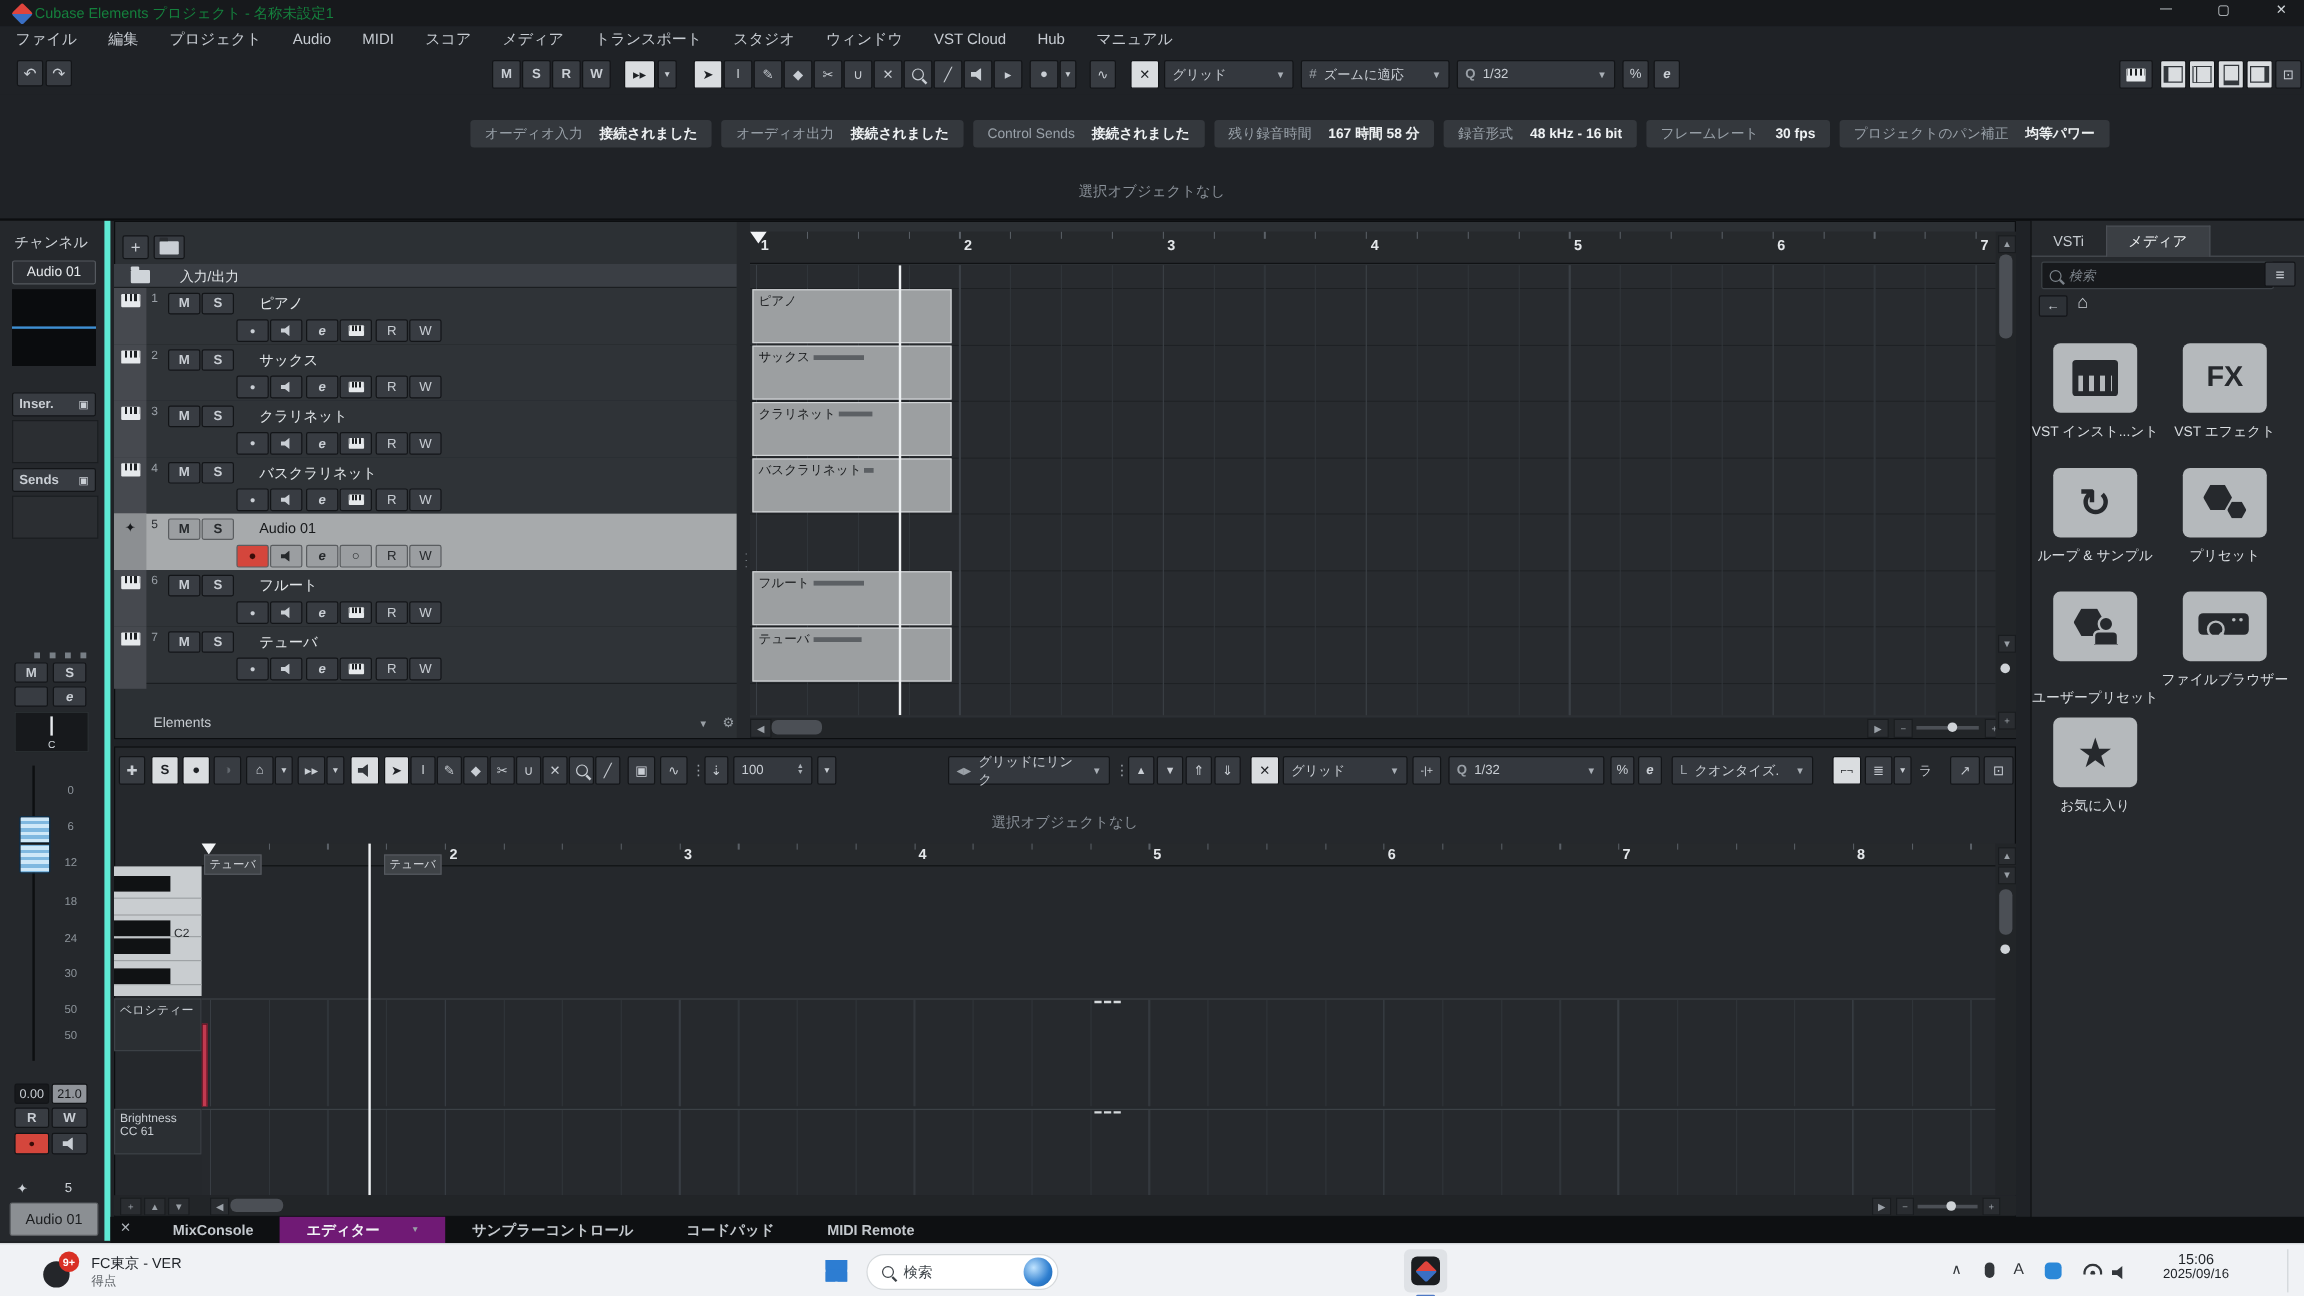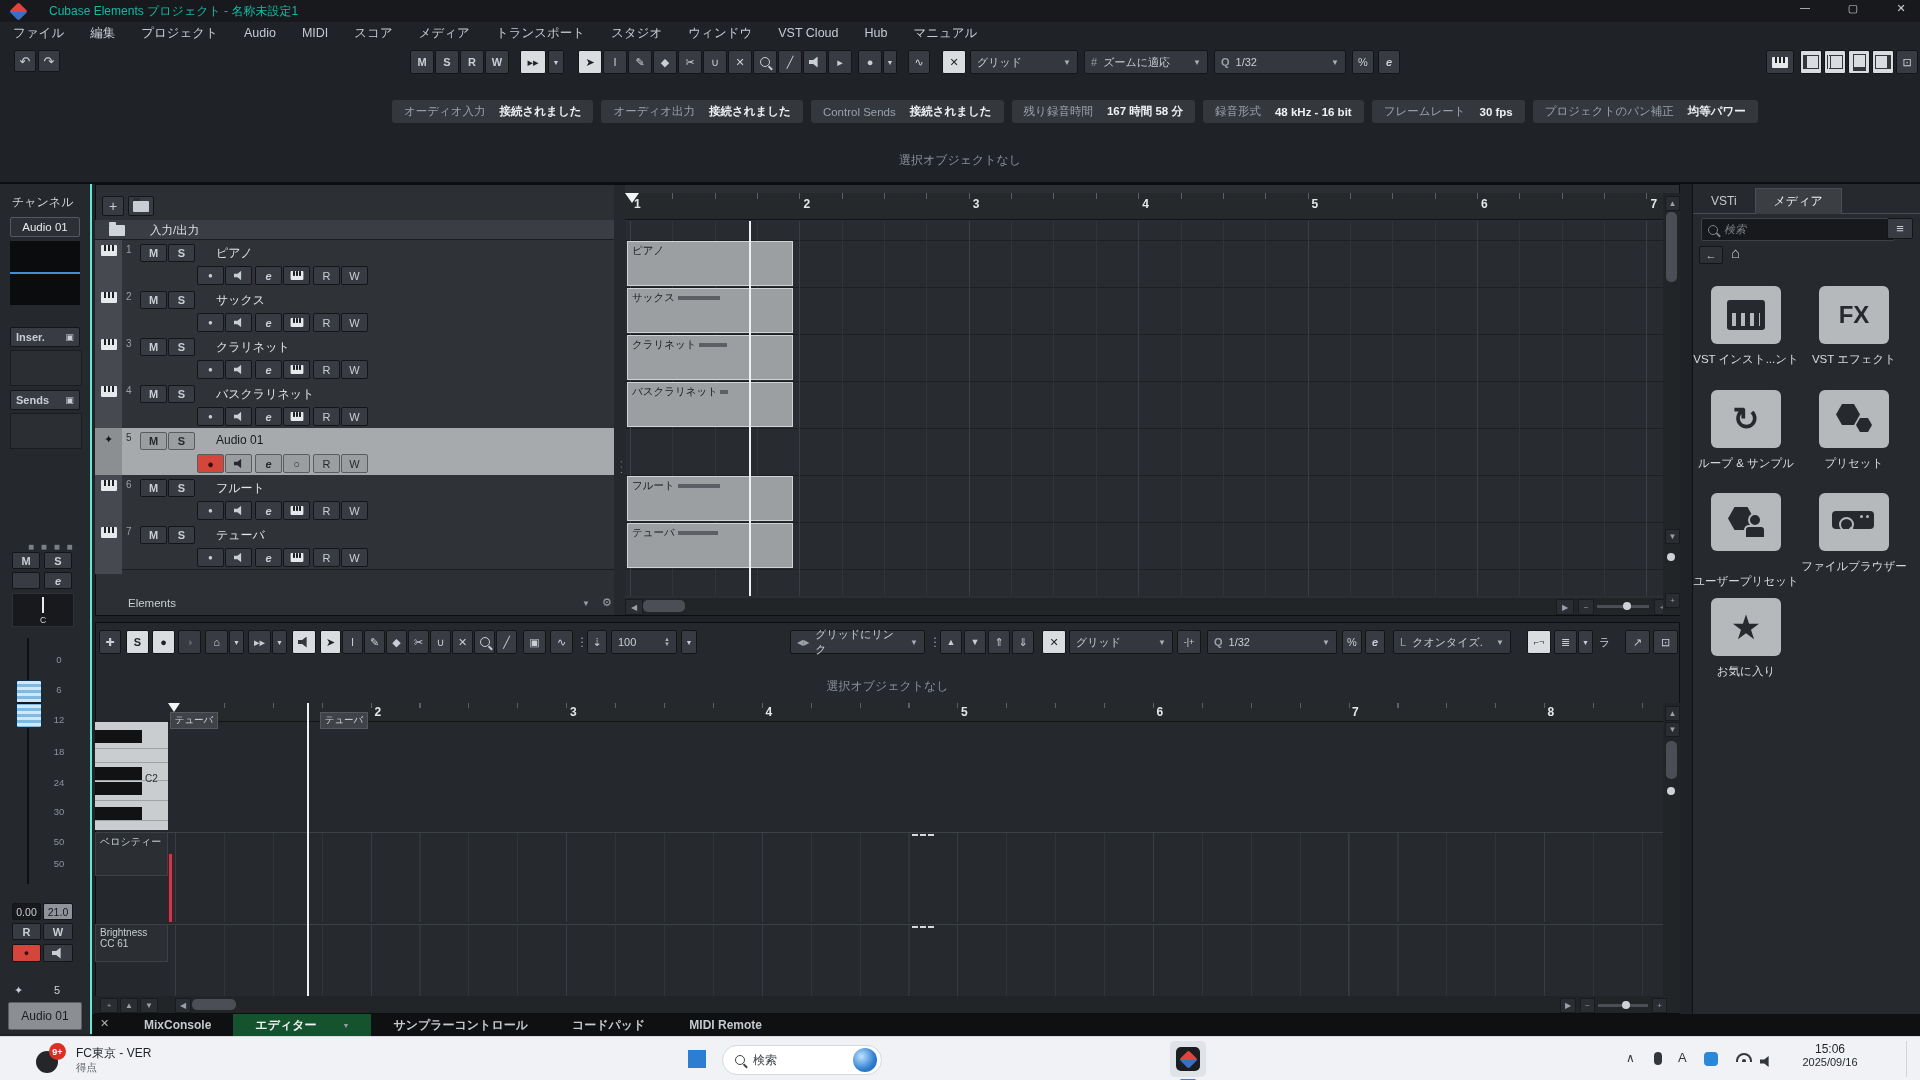--- a/index.html
+++ b/index.html
@@ -66,21 +66,21 @@
     background-position-x:7px,7px,0;}
   .dash{position:absolute;width:22px;border-top:2px dashed #d5d9dc;}
 </style>
 </head>
 <body>
 
 <div class="app">
 
   <div class="b" style="left:0;top:0;width:1920px;height:22px;background:#17191c;display:flex;align-items:center;">
     <span class="cubase-ico" style="margin-left:12px;"></span>
-    <span style="margin-left:24px;font-size:12px;color:#14b8a6;">Cubase Elements プロジェクト - 名称未設定1</span>
+    <span style="margin-left:4px;font-size:12px;color:#15803d;">Cubase Elements プロジェクト - 名称未設定1</span>
   </div>
   <span class="b" style="left:1790px;top:2px;width:30px;height:18px;text-align:center;font-size:10px;color:#cfd4d8;">—</span>
   <span class="b" style="left:1838px;top:2px;width:30px;height:18px;text-align:center;font-size:11px;color:#cfd4d8;">▢</span>
   <span class="b" style="left:1886px;top:2px;width:30px;height:18px;text-align:center;font-size:11px;color:#cfd4d8;">✕</span>
 
   <div class="b" id="menubar" style="left:0;top:22px;width:1920px;height:23px;background:#1f2226;"><span class="menu-item">ファイル</span><span class="menu-item">編集</span><span class="menu-item">プロジェクト</span><span class="menu-item">Audio</span><span class="menu-item">MIDI</span><span class="menu-item">スコア</span><span class="menu-item">メディア</span><span class="menu-item">トランスポート</span><span class="menu-item">スタジオ</span><span class="menu-item">ウィンドウ</span><span class="menu-item">VST Cloud</span><span class="menu-item">Hub</span><span class="menu-item">マニュアル</span></div>
 
   <div class="b" style="left:0;top:45px;width:1920px;height:34px;background:#1f2226;">
     <span class="k b" style="left:14px;top:5px;width:22px;height:22px;font-size:13px;">↶</span>
     <span class="k b" style="left:38px;top:5px;width:22px;height:22px;font-size:13px;">↷</span>
@@ -178,21 +178,21 @@
       </div>
     </div>
 
   <div class="b" style="left:0;top:150px;width:1920px;text-align:center;">
     <span style="font-size:12px;color:#8a9199;">選択オブジェクトなし</span>
   </div>
 
   <div class="b" style="left:0;top:182px;width:1920px;height:2px;background:#0c0e10;"></div>
   <div class="b" style="left:0;top:190px;width:9px;height:26px;background:#9aa0a6;"></div>
 
-  <div class="b" style="left:0;top:184px;width:92px;height:850px;background:#25282c;border-right:2px solid #5eead4;">
+  <div class="b" style="left:0;top:184px;width:92px;height:850px;background:#25282c;border-right:5px solid #5eead4;">
     <div style="position:absolute;left:12px;top:10px;font-size:12px;color:#d0d5da;">チャンネル</div>
     <div class="k" style="position:absolute;left:10px;top:33px;width:70px;height:20px;background:#2c2f34;border-color:#55595f;color:#e6e9ec;font-size:11.5px;">Audio 01</div>
     <div style="position:absolute;left:10px;top:57px;width:70px;height:64px;background:#0a0c0e;">
       <div style="position:absolute;left:0;top:31px;width:100%;height:2px;background:#3f8fd2;"></div>
     </div>
     <div class="k" style="position:absolute;left:10px;top:143px;width:70px;height:20px;justify-content:space-between;padding:0 5px;">
       <span style="font-weight:bold;">Inser.</span>
         <span style="font-size:9px;">▣</span>
     </div>
     <div style="position:absolute;left:10px;top:166px;width:70px;height:34px;background:#2b2e32;border:1px solid #1a1d20;"></div>
@@ -658,21 +658,21 @@
           <span style="font-size:34px;">★</span>
         </div>
         <div class="tile-lab" style="left: -12px; top: 480px;">お気に入り</div>
       </div>
   </div>
 
   <div class="b" style="left:92px;top:1014px;width:1828px;height:22px;background:#0e1012;">
     <span style="position:absolute;left:8px;top:3px;font-size:11px;color:#aeb4ba;">✕</span>
     <div id="bottomTabs" style="position:absolute;left:30px;top:0;height:22px;display:flex;">
         <div style="display: flex; align-items: center; gap: 8px; padding: 0px 22px; font-size: 12px; font-weight: bold; height: 22px; color: rgb(196, 201, 206);">MixConsole</div>
-        <div style="display: flex; align-items: center; gap: 8px; padding: 0px 22px; font-size: 12px; font-weight: bold; height: 22px; background: #14532d; color: rgb(242, 244, 246);">エディター<span style="font-size: 7px; color: rgb(154, 160, 167); margin-left: 18px;">▼</span></div>
+        <div style="display: flex; align-items: center; gap: 8px; padding: 0px 22px; font-size: 12px; font-weight: bold; height: 22px; background: #701a75; color: rgb(242, 244, 246);">エディター<span style="font-size: 7px; color: rgb(154, 160, 167); margin-left: 18px;">▼</span></div>
         <div style="display: flex; align-items: center; gap: 8px; padding: 0px 22px; font-size: 12px; font-weight: bold; height: 22px; color: rgb(196, 201, 206);">サンプラーコントロール</div>
         <div style="display: flex; align-items: center; gap: 8px; padding: 0px 22px; font-size: 12px; font-weight: bold; height: 22px; color: rgb(196, 201, 206);">コードパッド</div>
         <div style="display: flex; align-items: center; gap: 8px; padding: 0px 22px; font-size: 12px; font-weight: bold; height: 22px; color: rgb(196, 201, 206);">MIDI Remote</div>
       </div>
   </div>
 
   <div class="b" style="left:0;top:1036px;width:1920px;height:44px;background:#f0f2f5;border-top:1px solid #d8dbde;color:#1f2328;">
     <div style="position:absolute;left:36px;top:6px;width:200px;height:32px;">
       <div style="position:absolute;left:0;top:8px;width:22px;height:22px;border-radius:50%;background:#24262a;"></div>
       <div style="position:absolute;left:13px;top:0;width:17px;height:17px;border-radius:50%;background:#d93025;color:#fff;font-size:9px;font-weight:bold;display:flex;align-items:center;justify-content:center;">9+</div>

